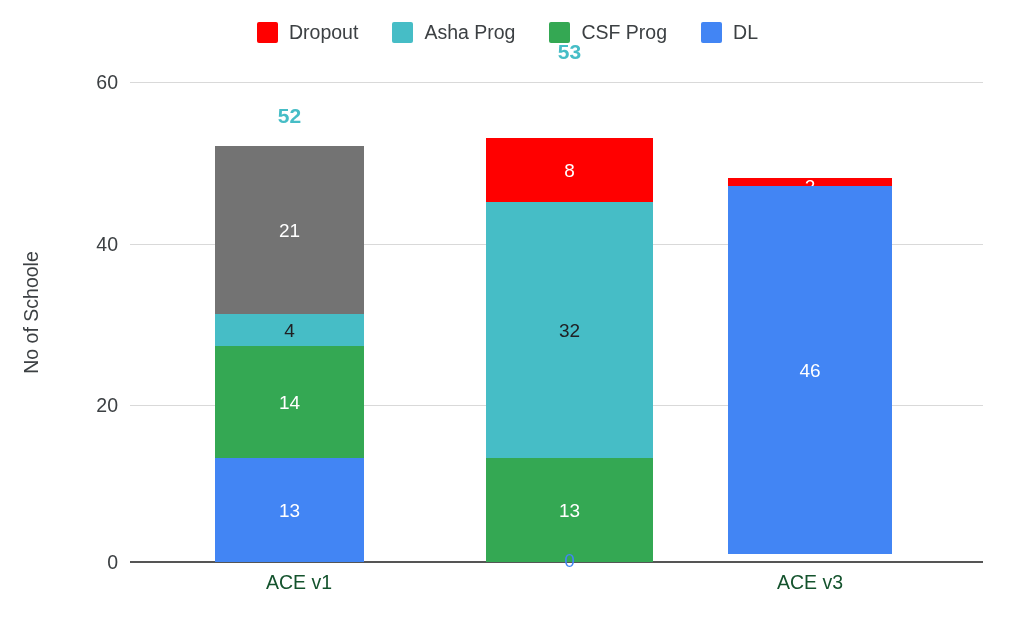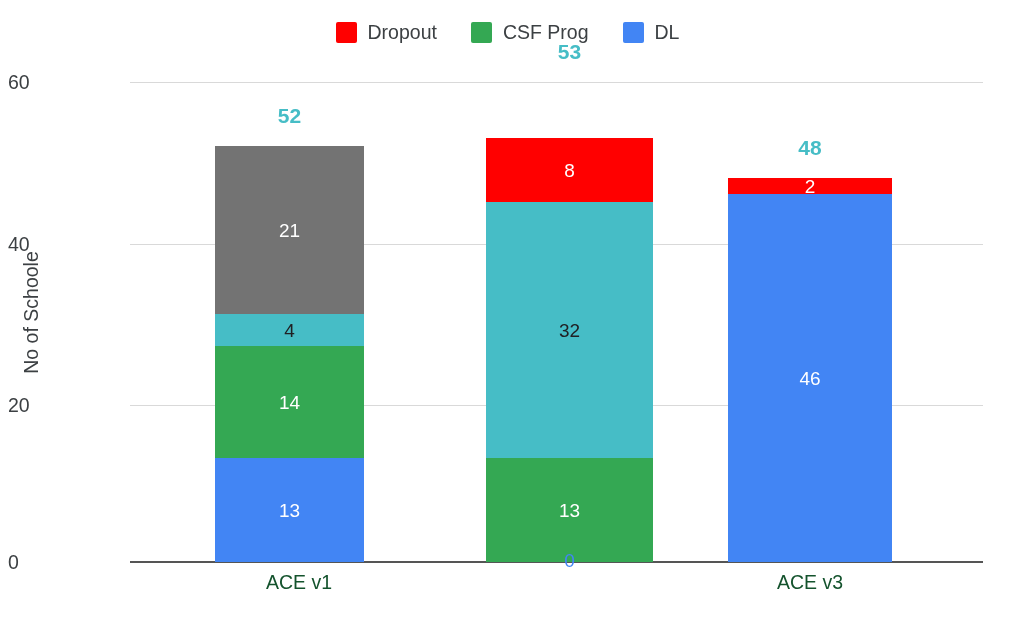--- a/index.html
+++ b/index.html
@@ -80,21 +80,21 @@
     position: absolute;
     left: 0;
     top: 0;
     width: 1015px;
     height: 625px;
     pointer-events: none;
   }
   .ylabel {
     position: absolute;
     width: 110px;
-    text-align: left;
+    text-align: right;
     font-size: 19.5px;
     color: #3c4043;
     transform: translateY(-50%);
     left: 8px;
   }
   .yaxis-title-wrap {
     position: absolute;
     left: 14px;
     top: 0;
     height: 625px;
@@ -164,20 +164,24 @@
 <body>
 
 <div id="chart-root">
 
   <div class="legend">
     <div class="legend-item">
       <span class="legend-swatch" style="background:#FF0000;"></span>
       <span class="legend-label">Dropout</span>
     </div>
     <div class="legend-item">
+      <span class="legend-swatch" style="background:#46BDC6;"></span>
+      <span class="legend-label">Asha Prog</span>
+    </div>
+    <div class="legend-item">
       <span class="legend-swatch" style="background:#34A853;"></span>
       <span class="legend-label">CSF Prog</span>
     </div>
     <div class="legend-item">
       <span class="legend-swatch" style="background:#4285F4;"></span>
       <span class="legend-label">DL</span>
     </div>
   </div>
 
   <div class="yaxis-title-wrap">
@@ -222,25 +226,24 @@
       <div class="segment" style="background:#46BDC6; bottom:104px; height:256px;">
         <span class="segment-label dark">32</span>
       </div>
       <div class="segment" style="background:#34A853; bottom:0px; height:104px;">
         <span class="segment-label">13</span>
       </div>
       <div class="zero-label" style="bottom:-10px;">0</div>
     </div>
 
     <div class="bar-group" style="left:598px; width:164px; height:384px;">
-      <div class="total-label" style="top:-42px;">48</div>
       <div class="segment" style="background:#FF0000; bottom:368px; height:16px;">
         <span class="segment-label">2</span>
       </div>
-      <div class="segment" style="background:#4285F4; bottom:0px; height:368px;">
+      <div class="segment" style="background:#4285F4; bottom:8px; height:368px;">
         <span class="segment-label">46</span>
       </div>
     </div>
 
   </div>
 
   <span class="xlabel" style="left:215px; width:168px;">ACE v1</span>
   <span class="xlabel" style="left:728px; width:164px;">ACE v3</span>
 
 </div>

